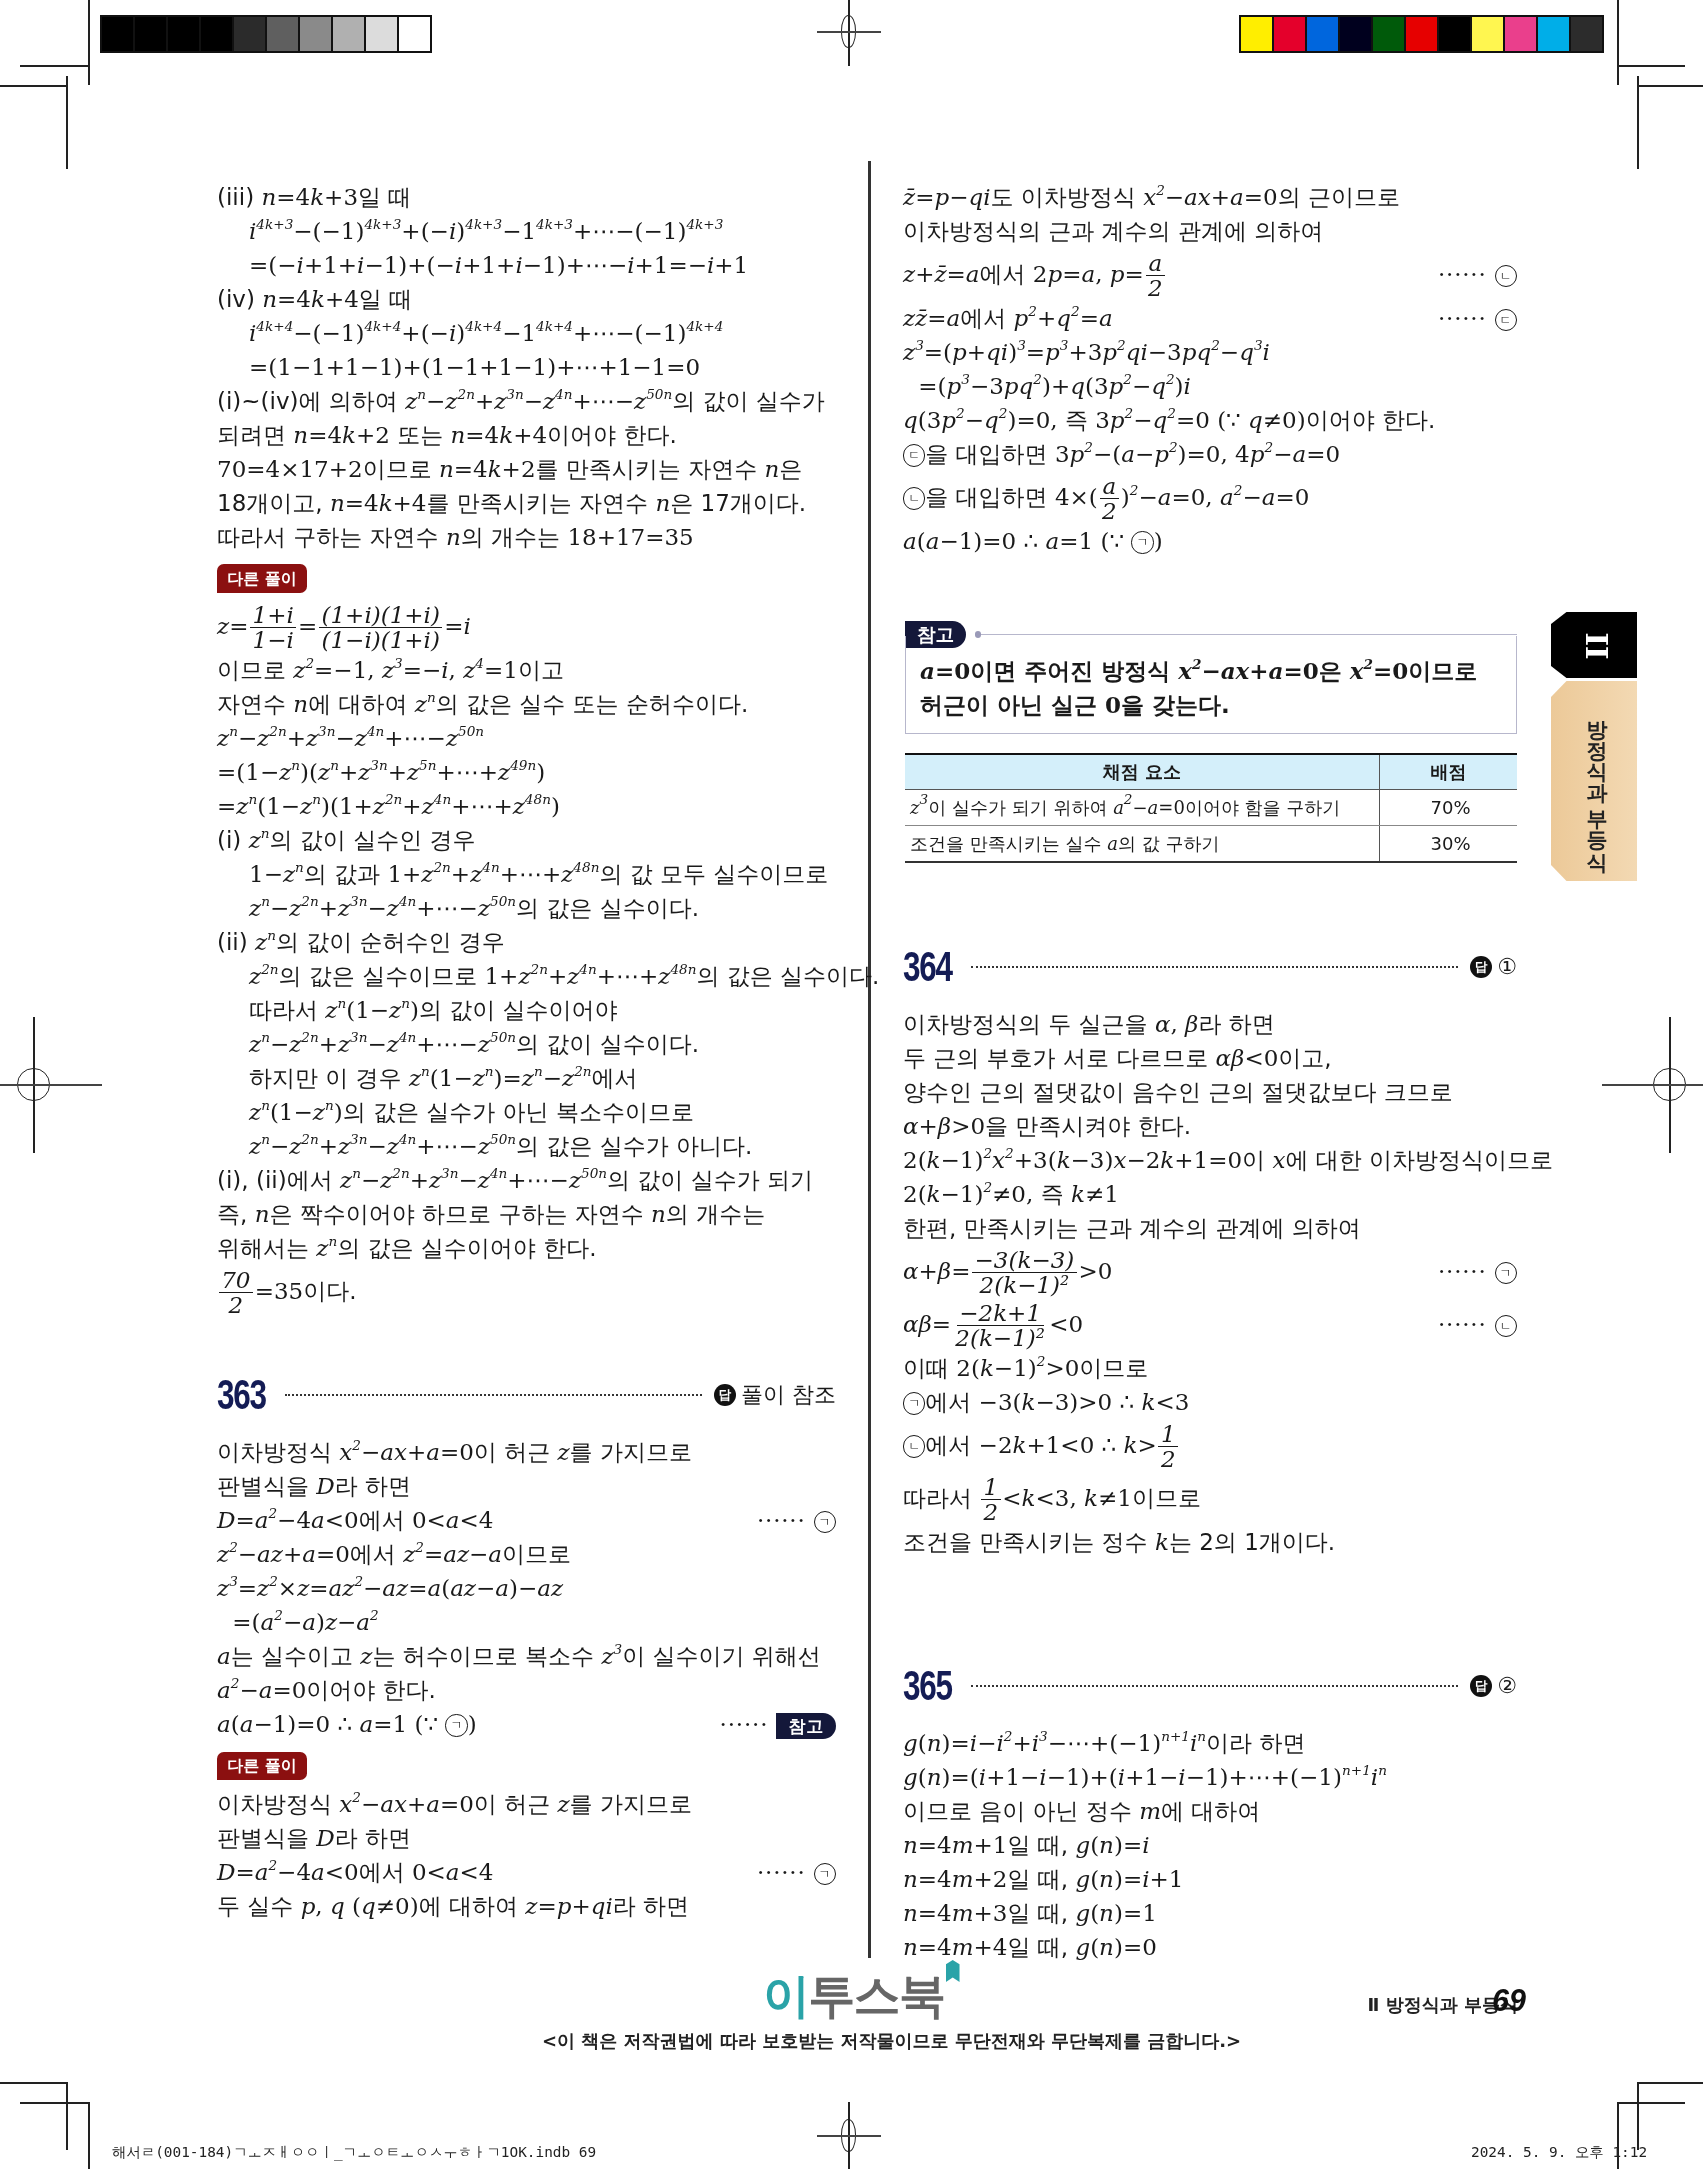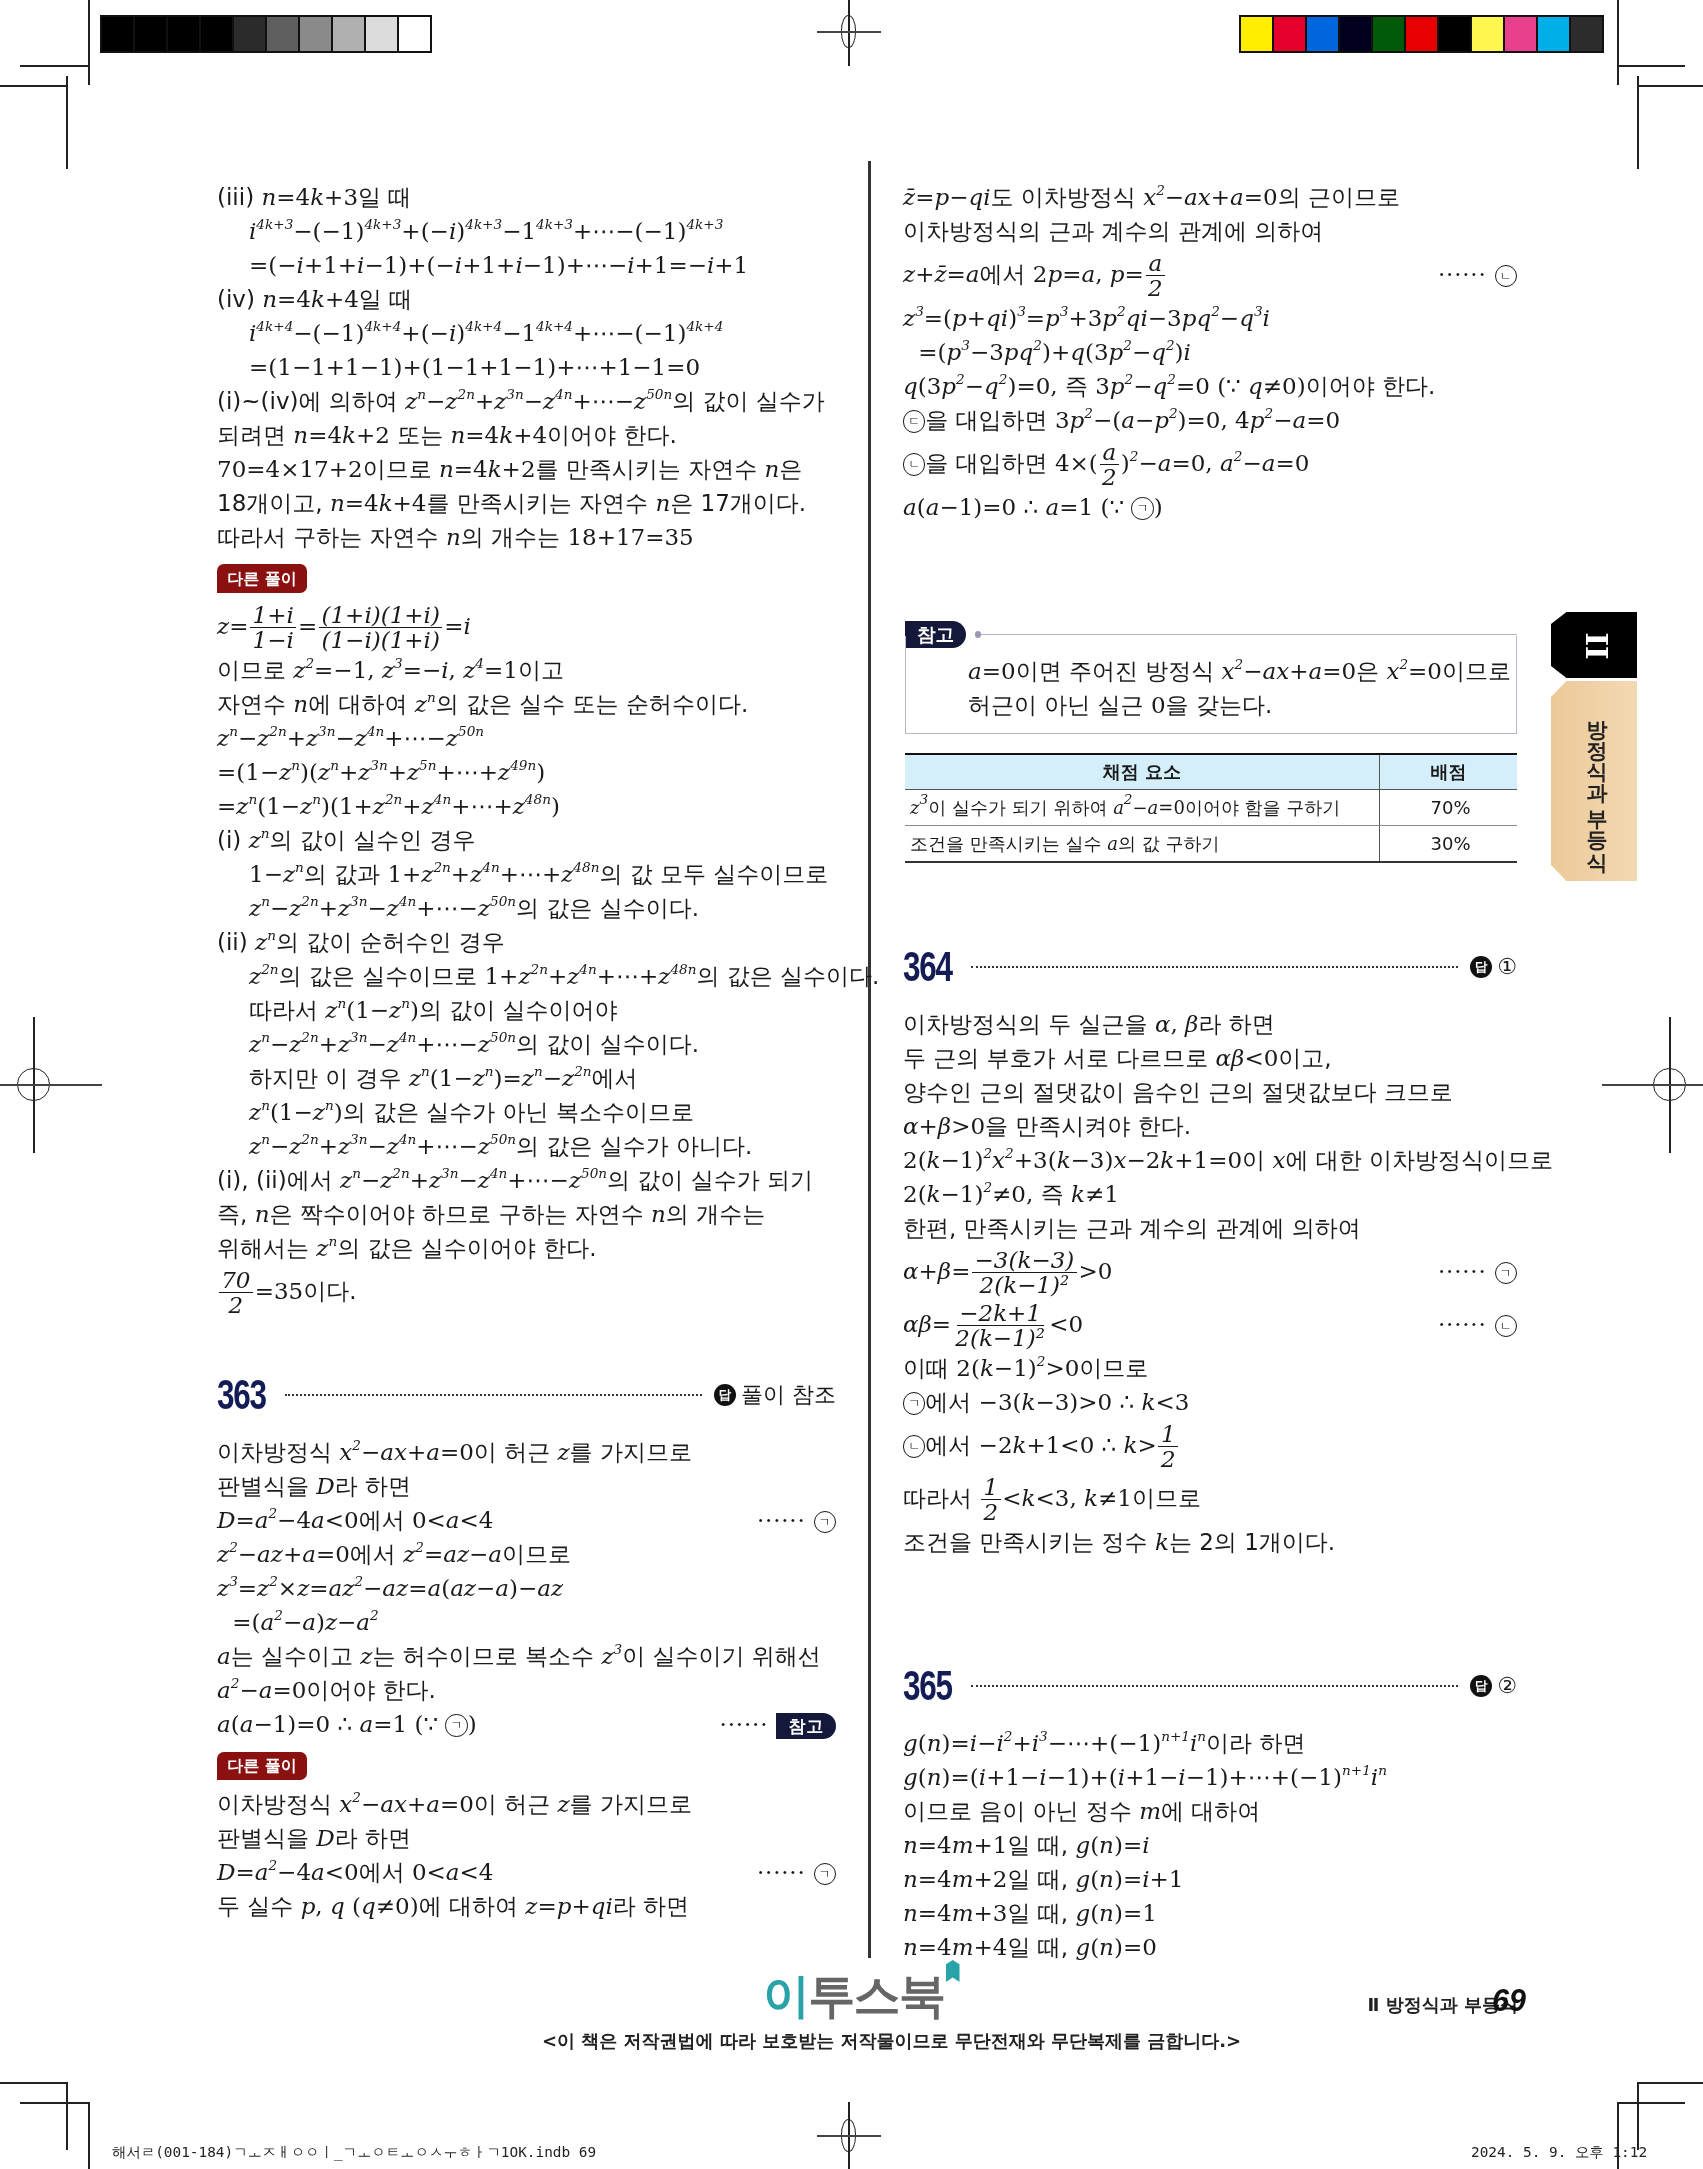--- a/index.html
+++ b/index.html
@@ -212,39 +212,40 @@
 </div>
 
 <div class="col" style="left:903px;top:180px;width:614px;">
   <div>
       <div class="line"><span class="mi">z̄</span><span class="mr">=</span><span class="mi">p</span><span class="mr">−</span><span class="mi">qi</span><span class="">도 이차방정식 </span><span class="mi">x</span><sup class="mi">2</sup><span class="mr">−</span><span class="mi">ax</span><span class="mr">+</span><span class="mi">a</span><span class="mr">=0</span><span class="">의 근이므로</span></div>
       <div class="line"><span class="">이차방정식의 근과 계수의 관계에 의하여</span></div>
       <div class="line tall"><span class="mi">z</span><span class="mr">+</span><span class="mi">z̄</span><span class="mr">=</span><span class="mi">a</span><span class="">에서 </span><span class="mr">2</span><span class="mi">p</span><span class="mr">=</span><span class="mi">a</span><span class="mr">, </span><span class="mi">p</span><span class="mr">=</span><span class="frac">
           <span class="num mi">a</span>
           <span class="den mi">2</span>
         </span><span class="tag">······ <span class="circ">ㄴ</span></span></div>
+      <div class="line"><span class="mi">zz̄</span><span class="mr">=</span><span class="mi">a</span><span class="">에서 </span><span class="mi">p</span><sup class="mi">2</sup><span class="mr">+</span><span class="mi">q</span><sup class="mi">2</sup><span class="mr">=</span><span class="mi">a</span><span class="tag">······ <span class="circ">ㄷ</span></span></div>
       <div class="line"><span class="mi">z</span><sup class="mi">3</sup><span class="mr">=(</span><span class="mi">p</span><span class="mr">+</span><span class="mi">qi</span><span class="mr">)</span><sup class="mi">3</sup><span class="mr">=</span><span class="mi">p</span><sup class="mi">3</sup><span class="mr">+3</span><span class="mi">p</span><sup class="mi">2</sup><span class="mi">qi</span><span class="mr">−3</span><span class="mi">pq</span><sup class="mi">2</sup><span class="mr">−</span><span class="mi">q</span><sup class="mi">3</sup><span class="mi">i</span></div>
       <div class="line" style="padding-left: 15.3px;"><span class="mr">=(</span><span class="mi">p</span><sup class="mi">3</sup><span class="mr">−3</span><span class="mi">pq</span><sup class="mi">2</sup><span class="mr">)+</span><span class="mi">q</span><span class="mr">(3</span><span class="mi">p</span><sup class="mi">2</sup><span class="mr">−</span><span class="mi">q</span><sup class="mi">2</sup><span class="mr">)</span><span class="mi">i</span></div>
       <div class="line"><span class="mi">q</span><span class="mr">(3</span><span class="mi">p</span><sup class="mi">2</sup><span class="mr">−</span><span class="mi">q</span><sup class="mi">2</sup><span class="mr">)=0, </span><span class="">즉 </span><span class="mr">3</span><span class="mi">p</span><sup class="mi">2</sup><span class="mr">−</span><span class="mi">q</span><sup class="mi">2</sup><span class="mr">=0 (∵ </span><span class="mi">q</span><span class="mr">≠0)</span><span class="">이어야 한다.</span></div>
       <div class="line"><span class="circ">ㄷ</span><span class="">을 대입하면 </span><span class="mr">3</span><span class="mi">p</span><sup class="mi">2</sup><span class="mr">−(</span><span class="mi">a</span><span class="mr">−</span><span class="mi">p</span><sup class="mi">2</sup><span class="mr">)=0, 4</span><span class="mi">p</span><sup class="mi">2</sup><span class="mr">−</span><span class="mi">a</span><span class="mr">=0</span></div>
       <div class="line tall"><span class="circ">ㄴ</span><span class="">을 대입하면 </span><span class="mr">4×(</span><span class="frac">
           <span class="num mi">a</span>
           <span class="den mi">2</span>
         </span><span class="mr">)</span><sup class="mi">2</sup><span class="mr">−</span><span class="mi">a</span><span class="mr">=0, </span><span class="mi">a</span><sup class="mi">2</sup><span class="mr">−</span><span class="mi">a</span><span class="mr">=0</span></div>
       <div class="line"><span class="mi">a</span><span class="mr">(</span><span class="mi">a</span><span class="mr">−1)=0</span><span class="">      </span><span class="mr">∴ </span><span class="mi">a</span><span class="mr">=1 (∵ </span><span class="circ">ㄱ</span><span class="mr">)</span></div>
     </div>
 </div>
 
 <div class="ref-badge-row" style="left:905px;top:621px;width:612px;">
   <span class="badge-ref">참고</span>
   <span style="display:inline-block;width:6.8px;height:6.8px;border-radius:50%;background:#9a9ab8;margin-left:8.5px;"></span>
   <span class="ref-line" style="flex:1;"></span>
 </div>
 <div class="ref-box" style="left:905px;top:636px;width:610px;height:97px;border-top:none;"></div>
-<div class="col" style="left:968px;top:654px;width:593px;">
+<div class="col" style="left:920px;top:654px;width:593px;font-weight:bold;">
     <div class="line"><span class="mi">a</span><span class="mr">=0</span><span class="">이면 주어진 방정식 </span><span class="mi">x</span><sup class="mi">2</sup><span class="mr">−</span><span class="mi">ax</span><span class="mr">+</span><span class="mi">a</span><span class="mr">=0</span><span class="">은 </span><span class="mi">x</span><sup class="mi">2</sup><span class="mr">=0</span><span class="">이므로</span></div>
     <div class="line"><span class="">허근이 아닌 실근 </span><span class="mr">0</span><span class="">을 갖는다.</span></div>
   </div>
 
 <table class="score" style="left:905px;top:753px;width:612px;">
   <thead>
     <tr>
       <th>채점 요소</th>
       <th class="c2">배점</th>
     </tr>

